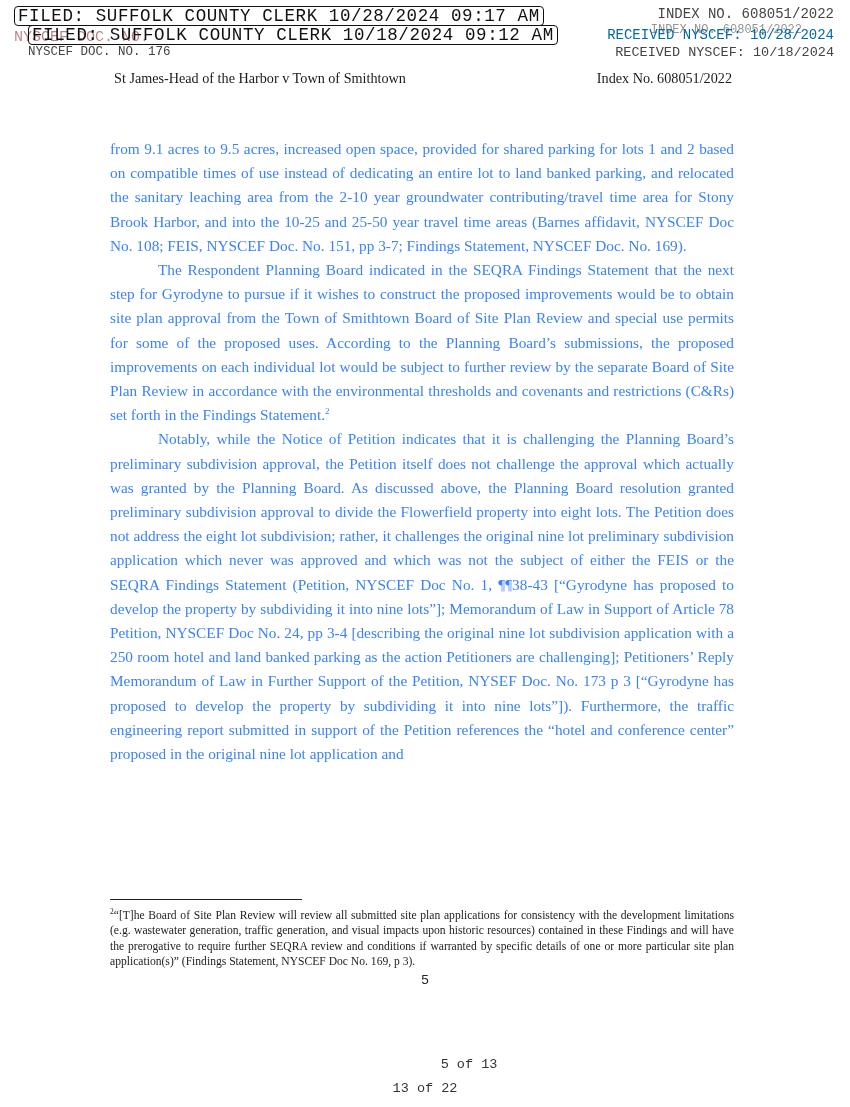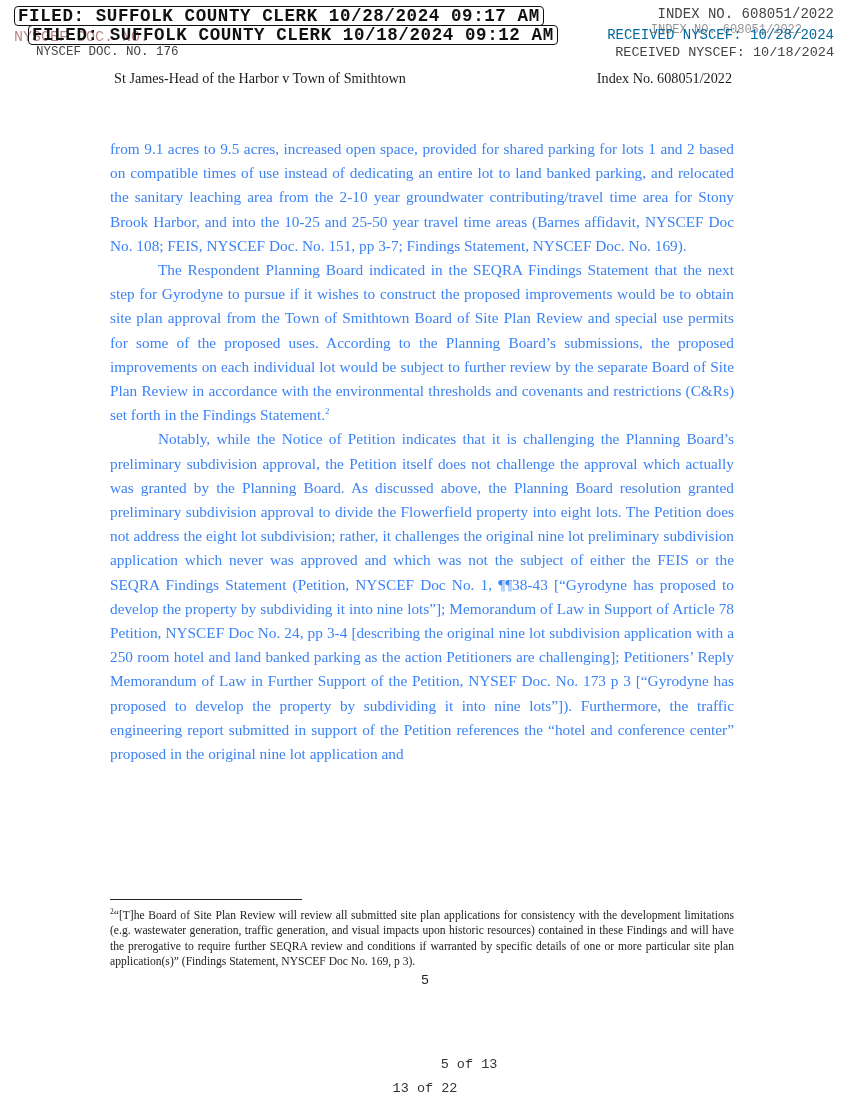--- a/index.html
+++ b/index.html
@@ -1,31 +1,31 @@
 <!DOCTYPE html>
 <html><head>
   <meta charset="utf-8">
   <style>
     html, body { margin: 0; padding: 0; background: #ffffff; }
     body { width: 850px; height: 1107px; position: relative; overflow: hidden; color: #1a1a1a; }
 
     .stamp-box {
       position: absolute; border: 1.6px solid #111; border-radius: 4px;
       font-family: "Liberation Mono", "DejaVu Sans Mono", monospace;
-      font-weight: bold; font-size: 17.5px; letter-spacing: 0.6px; line-height: 18px;
+      font-weight: normal; font-size: 17.5px; letter-spacing: 0.6px; line-height: 18px;
       padding: 0 3px; background: transparent; white-space: nowrap; color: #111;
     }
     #stamp1 { left: 14px; top: 6px; }
     #stamp2 { left: 28px; top: 25px; }
     .ghost {
       position: absolute; font-family: "Liberation Mono", "DejaVu Sans Mono", monospace;
       font-size: 15px; color: #7f1d1d; white-space: nowrap;
     }
     #nyscef-doc-ghost { left: 14px; top: 29px; opacity: 0.55; }
-    #nyscef-doc { left: 28px; top: 45px; font-size: 12.5px; color: #444; margin-left: 8px; }
+    #nyscef-doc { left: 28px; top: 45px; font-size: 12.5px; color: #444; }
     #index-top { right: 16px; top: 6px; font-size: 14px; color: #444; }
     #received-ghost { right: 16px; top: 27px; font-size: 14px; color: #0369a1; }
     #index-ghost { right: 48px; top: 23px; font-size: 12px; color: #666; opacity: 0.7; }
     #received-2 { right: 16px; top: 45px; font-size: 13.5px; color: #444; }
 
     .running-head { position: absolute; top: 70px; left: 114px; right: 118px;
       font-family: "Liberation Serif", "DejaVu Serif", serif; font-size: 14.2px; }
     .running-head .left { position: absolute; left: 0; }
     .running-head .right { position: absolute; right: 0; }
 

